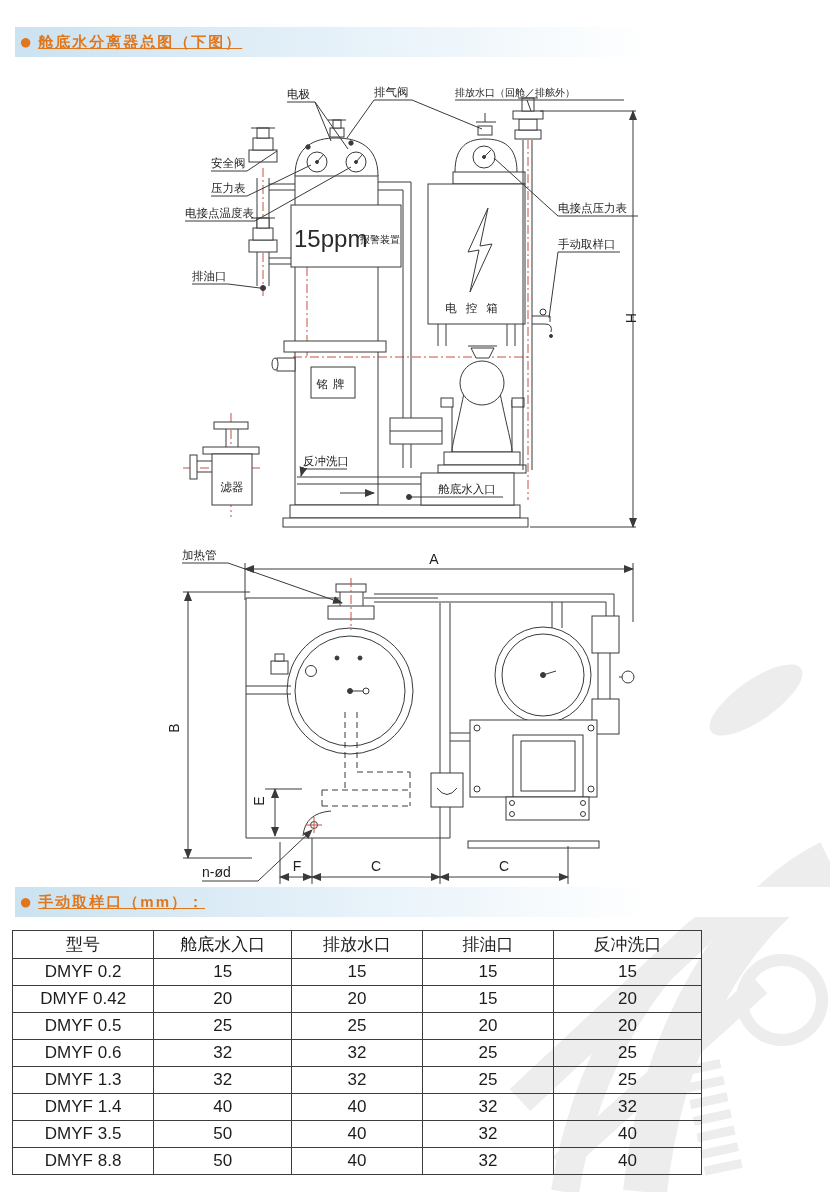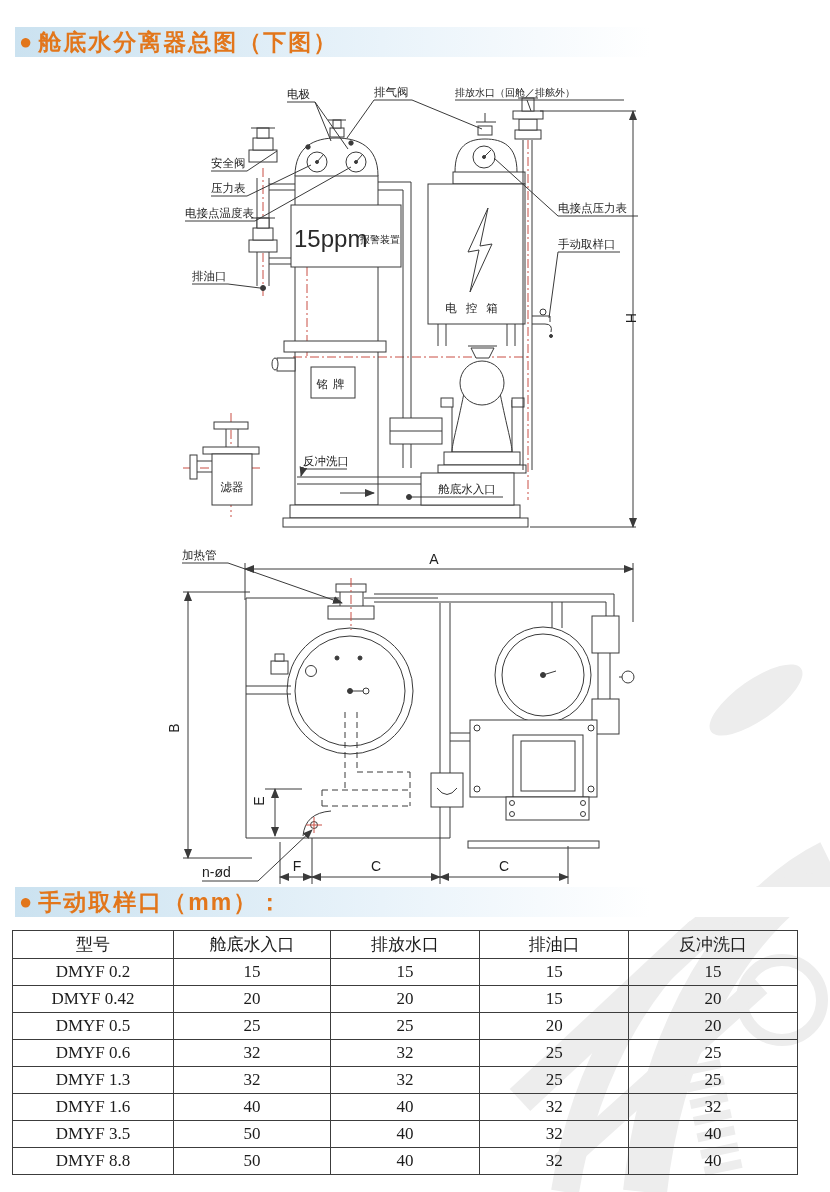--- a/index.html
+++ b/index.html
@@ -8,24 +8,24 @@
   svg{font-family:"Liberation Sans", sans-serif;}
   #art{position:absolute;left:0;top:0;z-index:1;}
 
   
   .band{position:absolute;left:15px;right:0;height:30px;z-index:2;
         display:flex;align-items:center;
         background:linear-gradient(to right,#cbe2f0 0%,#e9f3fa 45%,#ffffff 78%);}
   .band1{top:27px;}
   .band2{top:887px;}
   .bullet{color:#e2761b;font-size:22px;line-height:1;margin:0 6px 0 4px;}
-  .band-title{color:#e2761b;font-size:23px;font-weight:700;letter-spacing:2px;}
+  .band-title{color:#e2761b;font-size:15px;font-weight:700;letter-spacing:2px;text-decoration:underline;}
 
   
-  .tbl-wrap{position:absolute;left:12px;top:930px;width:786px;z-index:2;font-family:Liberation Serif, serif;}
+  .tbl-wrap{position:absolute;left:12px;top:930px;width:690px;z-index:2;}
   table{border-collapse:collapse;width:100%;table-layout:fixed;}
   th,td{border:1.6px solid #3c3c3c;height:26px;text-align:center;vertical-align:middle;
         font-size:17px;color:#1c1c1c;font-weight:400;padding:0;background:transparent;}
   th{height:27px;}
   col.c1{width:20.5%}col.c2{width:20%}col.c3{width:19%}col.c4{width:19%}col.c5{width:21.5%}
 
   
   .ln{stroke:#3a3a3a;stroke-width:1;fill:none;}
   .lnf{stroke:#3a3a3a;stroke-width:1;fill:#ffffff;}
   .lnk{stroke:#3a3a3a;stroke-width:1;fill:#3a3a3a;}
@@ -470,21 +470,21 @@
             <td>25</td>
           </tr>
           <tr>
             <td>DMYF 1.3</td>
             <td>32</td>
             <td>32</td>
             <td>25</td>
             <td>25</td>
           </tr>
           <tr>
-            <td>DMYF 1.6</td>
+            <td>DMYF 1.4</td>
             <td>40</td>
             <td>40</td>
             <td>32</td>
             <td>32</td>
           </tr>
           <tr>
             <td>DMYF 3.5</td>
             <td>50</td>
             <td>40</td>
             <td>32</td>

